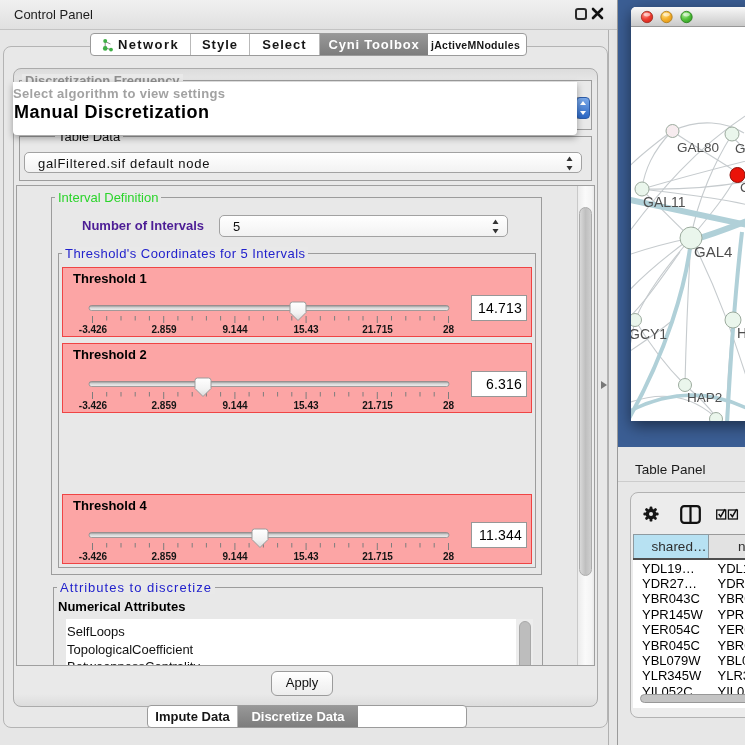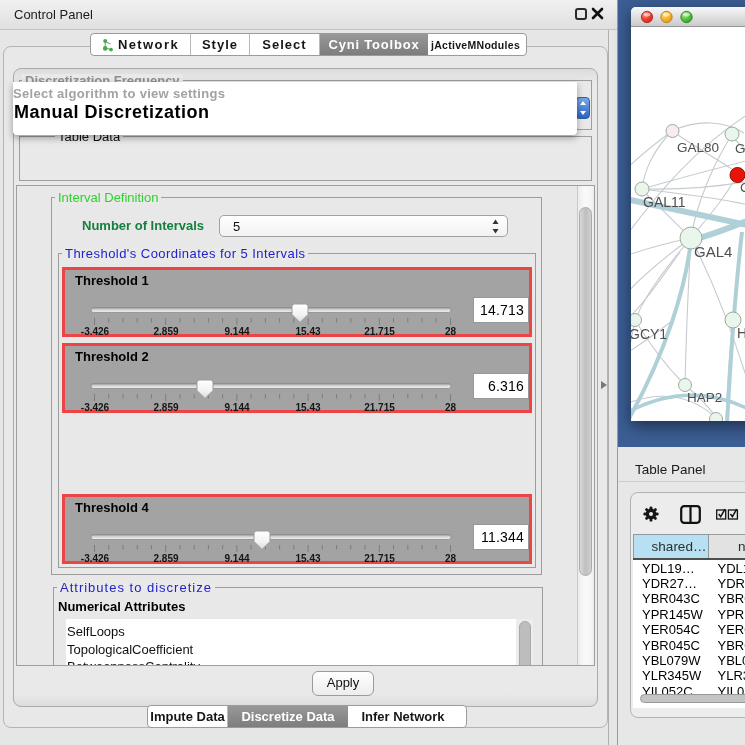--- a/index.html
+++ b/index.html
@@ -7,21 +7,21 @@
   font-family:"Liberation Sans", sans-serif; }
 #page { position:relative; width:745px; height:745px; overflow:hidden; }
 .abs { position:absolute; }
 .grp { position:absolute; border:1px solid #9d9d9d; }
 .grptitle { position:absolute; background:#e9e9e9; padding:0 3px; font-size:13px; line-height:13px; }
 .combo { position:absolute; background:linear-gradient(#ffffff,#f2f2f2); border:1px solid #a2a2a2; border-radius:5px; font-size:13px; color:#111; }
 .seg { position:absolute; display:flex; background:#fff; border:1px solid #9b9b9b; border-radius:4px; overflow:hidden; }
 .seg > div { display:flex; align-items:center; justify-content:center; font-size:13px; font-weight:bold; color:#161616; border-right:1px solid #b9b9b9; }
 .seg > div:last-child { border-right:none; }
 .seg > div.sel { background:linear-gradient(#989898,#7d7d7d); color:#fff; border-right:none; }
-.tpanel { position:absolute; left:62px; width:470px; height:70px; background:#a3a3a3; border:3px solid #ef4444; }
+.tpanel { position:absolute; left:62px; width:470px; height:70px; background:#fca5a5; border:1px solid #ef4444; }
 .tpanel .tt { position:absolute; left:10px; top:3px; font-size:13px; font-weight:bold; color:#000; }
 .vbox { position:absolute; left:408px; top:27px; width:56px; height:26px; background:#fff; border:1px solid #979797; font-size:14px; letter-spacing:0.2px; color:#000; text-align:right; padding-right:4px; line-height:25px; }
 </style>
 </head>
 <body>
 <div id="page">
 
   <div class="abs" style="left:0;top:0;width:618px;height:30px;background:linear-gradient(#f0f0f0,#e0e0e0);border-bottom:1px solid #c3c3c3;"></div>
   <div class="abs" style="left:14px;top:7px;font-size:13px;color:#1c1c1c;">Control Panel</div>
   <div class="abs" style="left:575px;top:8px;width:12px;height:12px;border:2px solid #2b2b2b;border-radius:3px;"></div>
@@ -57,28 +57,35 @@
   <div class="grptitle" style="left:22px;top:74px;font-weight:bold;color:#8f8f8f;">Discretization Frequency</div>
   <div class="combo" style="left:24px;top:97px;width:565px;height:22px;"></div>
   <div class="abs" style="left:576px;top:97px;width:14px;height:22px;border-radius:4px;background:linear-gradient(#7aa8e8,#2a66c4);border:1px solid #2d5ca8;"></div>
   <svg class="abs" style="left:577px;top:100px;" width="12" height="16" viewBox="0 0 12 16">
     <path d="M6 1 L9 5 L3 5 Z" fill="#fff"></path>
       <path d="M6 15 L9 11 L3 11 Z" fill="#fff"></path>
   </svg>
 
   <div class="grp" style="left:19px;top:136px;width:573px;height:45px;"></div>
   <div class="grptitle" style="left:22px;top:130px;color:#111;margin-left:33px;">Table Data</div>
+  <div class="combo" style="left:24px;top:152px;width:558px;height:21px;">
+    <span style="position:absolute;left:13px;top:3px;letter-spacing:0.7px;">galFiltered.sif default node</span>
+    <svg style="position:absolute;right:7px;top:3px;" width="9" height="15" viewBox="0 0 9 15">
+      <path d="M4.5 0.5 L7.5 5 L1.5 5 Z" fill="#333"></path>
+        <path d="M4.5 14.5 L7.5 10 L1.5 10 Z" fill="#333"></path>
+    </svg>
+  </div>
 
   <div class="abs" style="left:16px;top:185px;width:579px;height:481px;border:1px solid #9f9f9f;background:#e8e8e8;overflow:hidden;">
     <div class="abs" style="left:0;top:0;width:560px;height:481px;overflow:hidden;">
 
       <div class="grp" style="left:34px;top:11px;width:491px;height:378px;border-color:#9c9c9c;"></div>
       <div class="grptitle" style="left:38px;top:5px;color:#2bd42b;">Interval Definition</div>
 
-      <div class="abs" style="left:65px;top:32px;font-size:13px;font-weight:bold;color:#15803d;">Number of Intervals</div>
+      <div class="abs" style="left:65px;top:32px;font-size:13px;font-weight:bold;color:#4c1d95;">Number of Intervals</div>
       <div class="combo" style="left:202px;top:29px;width:289px;height:22px;">
         <span style="position:absolute;left:13px;top:3px;">5</span>
         <svg style="position:absolute;right:7px;top:3px;" width="9" height="15" viewBox="0 0 9 15">
           <path d="M4.5 0.5 L7.5 5 L1.5 5 Z" fill="#333"></path>
             <path d="M4.5 14.5 L7.5 10 L1.5 10 Z" fill="#333"></path>
         </svg>
       </div>
 
       <div class="grp" style="left:41px;top:67px;width:478px;height:315px;border-color:#9c9c9c;"></div>
       <div class="grptitle" style="left:45px;top:61px;color:#2222cc;letter-spacing:0.45px;">Threshold's Coordinates for 5 Intervals</div>
@@ -167,26 +174,25 @@
       <div class="abs" style="left:49px;top:433px;width:467px;height:60px;background:#fff;"></div>
       <div class="abs" style="left:50px;top:437px;font-size:13px;color:#111;line-height:17.5px;">SelfLoops<br>TopologicalCoefficient<br>BetweennessCentrality</div>
       <div class="abs" style="left:499px;top:433px;width:17px;height:60px;background:#ededed;"></div>
       <div class="abs" style="left:502px;top:435px;width:12px;height:60px;background:#bdbdbd;border:1px solid #a8a8a8;border-radius:6px;"></div>
     </div>
 
     <div class="abs" style="left:560px;top:0;width:19px;height:481px;background:linear-gradient(to right,#ececec,#fafafa 40%,#f4f4f4 75%,#e2e2e2);border-left:1px solid #c9c9c9;"></div>
     <div class="abs" style="left:562px;top:21px;width:13px;height:369px;border-radius:7px;background:linear-gradient(to right,#d9d9d9,#bfbfbf 50%,#cfcfcf);border:1px solid #ababab;"></div>
   </div>
 
-  <div class="abs" style="left:271px;top:671px;width:62px;height:25px;background:linear-gradient(#ffffff,#ededed);border:1px solid #9b9b9b;border-radius:6px;font-size:13px;color:#111;text-align:center;line-height:21px;margin-left:41px;">Apply</div>
+  <div class="abs" style="left:271px;top:671px;width:62px;height:25px;background:linear-gradient(#ffffff,#ededed);border:1px solid #9b9b9b;border-radius:6px;font-size:13px;color:#111;text-align:center;line-height:21px;">Apply</div>
 
   <div class="seg" style="left:147px;top:705px;width:320px;height:23px;">
-    <div style="width:80px;">Impute Data</div>
+    <div style="width:90px;">Impute Data</div>
     <div class="sel" style="width:120px;">Discretize Data</div>
-    <div style="width:110px;">Infer Network</div>
   </div>
 
   <div class="abs" style="left:13px;top:82px;width:564px;height:53px;background:#fff;border-radius:0 0 4px 4px;box-shadow:0 3px 7px rgba(0,0,0,0.35);"></div>
   <div class="abs" style="left:13px;top:86px;width:564px;text-align:left;font-size:13px;font-weight:bold;letter-spacing:0.3px;color:#a2a2a2;">Select algorithm to view settings</div>
   <div class="abs" style="left:14px;top:102px;font-size:18px;font-weight:bold;letter-spacing:0.5px;color:#000;">Manual Discretization</div>
 
   <div class="abs" style="left:618px;top:0;width:127px;height:447px;background:#3b5e94;"></div>
   <div class="abs" style="left:631px;top:7px;width:130px;height:414px;border-radius:5px 5px 0 0;box-shadow:0 5px 16px rgba(0,0,0,0.5);background:#fff;">
     <div class="abs" style="left:0;top:0;width:130px;height:20px;border-radius:5px 5px 0 0;background:linear-gradient(#f8f8f8,#cacaca);border-bottom:1px solid #989898;"></div>
     <svg class="abs" style="left:0;top:0;" width="130" height="20" viewBox="0 0 130 20">

